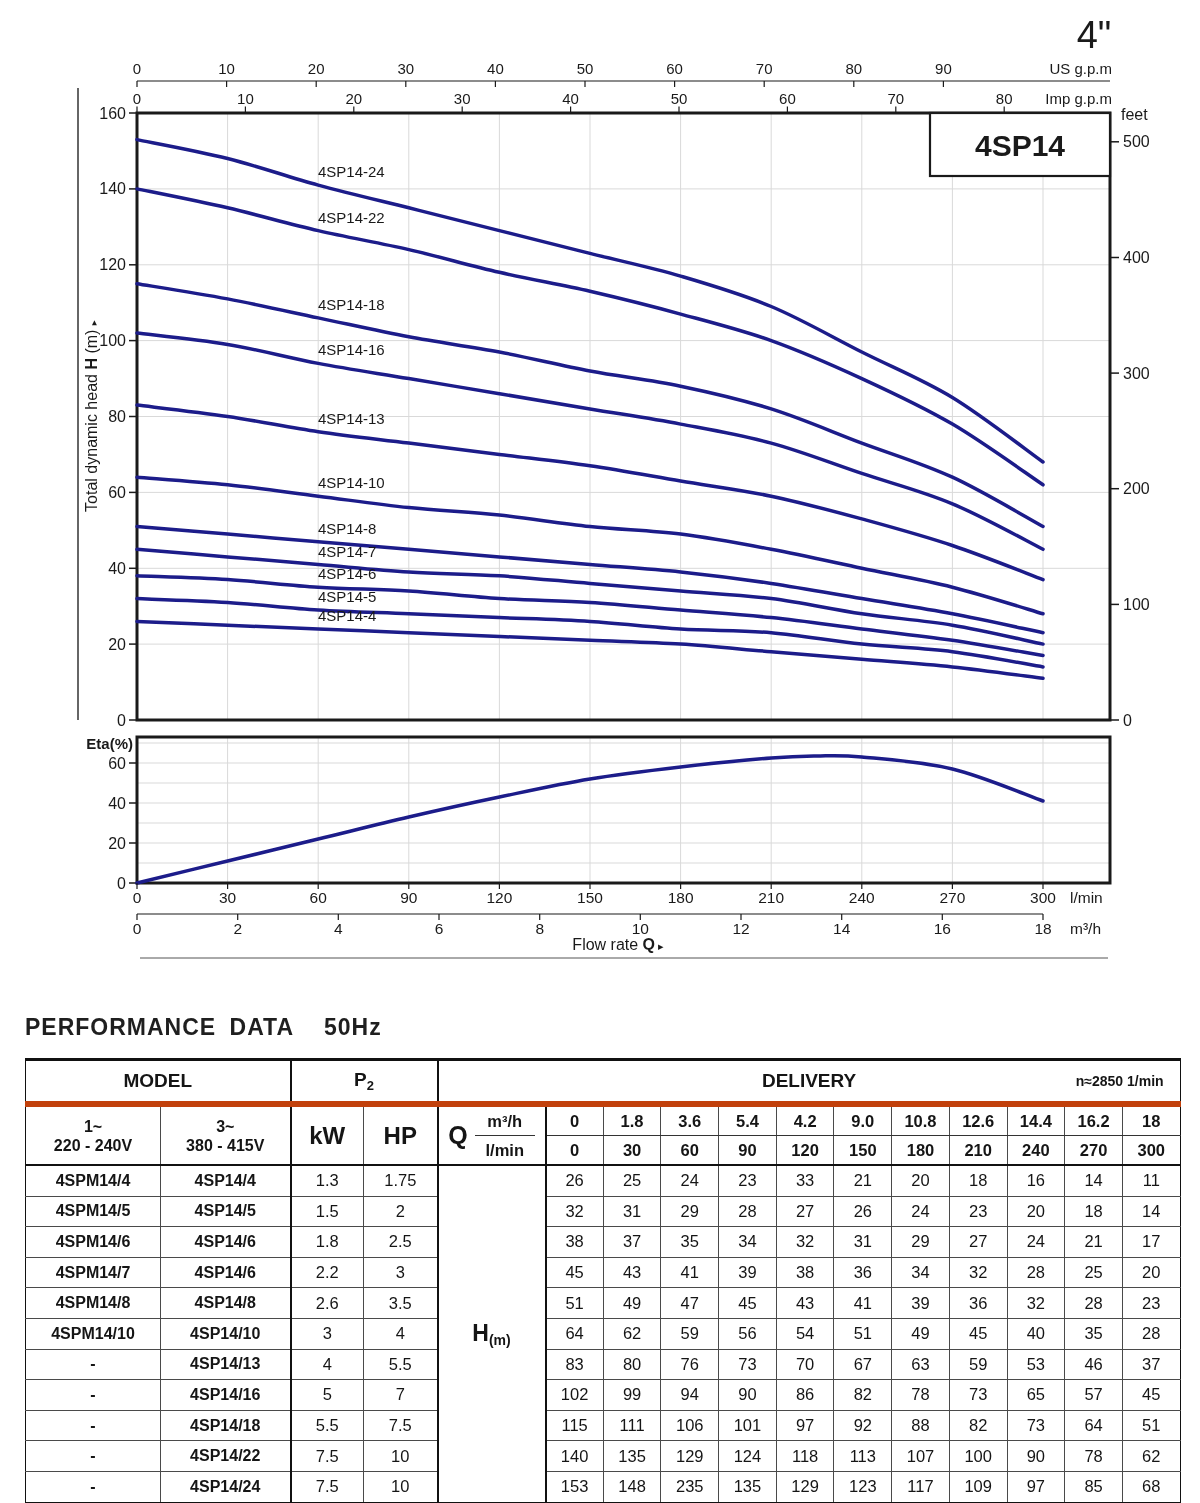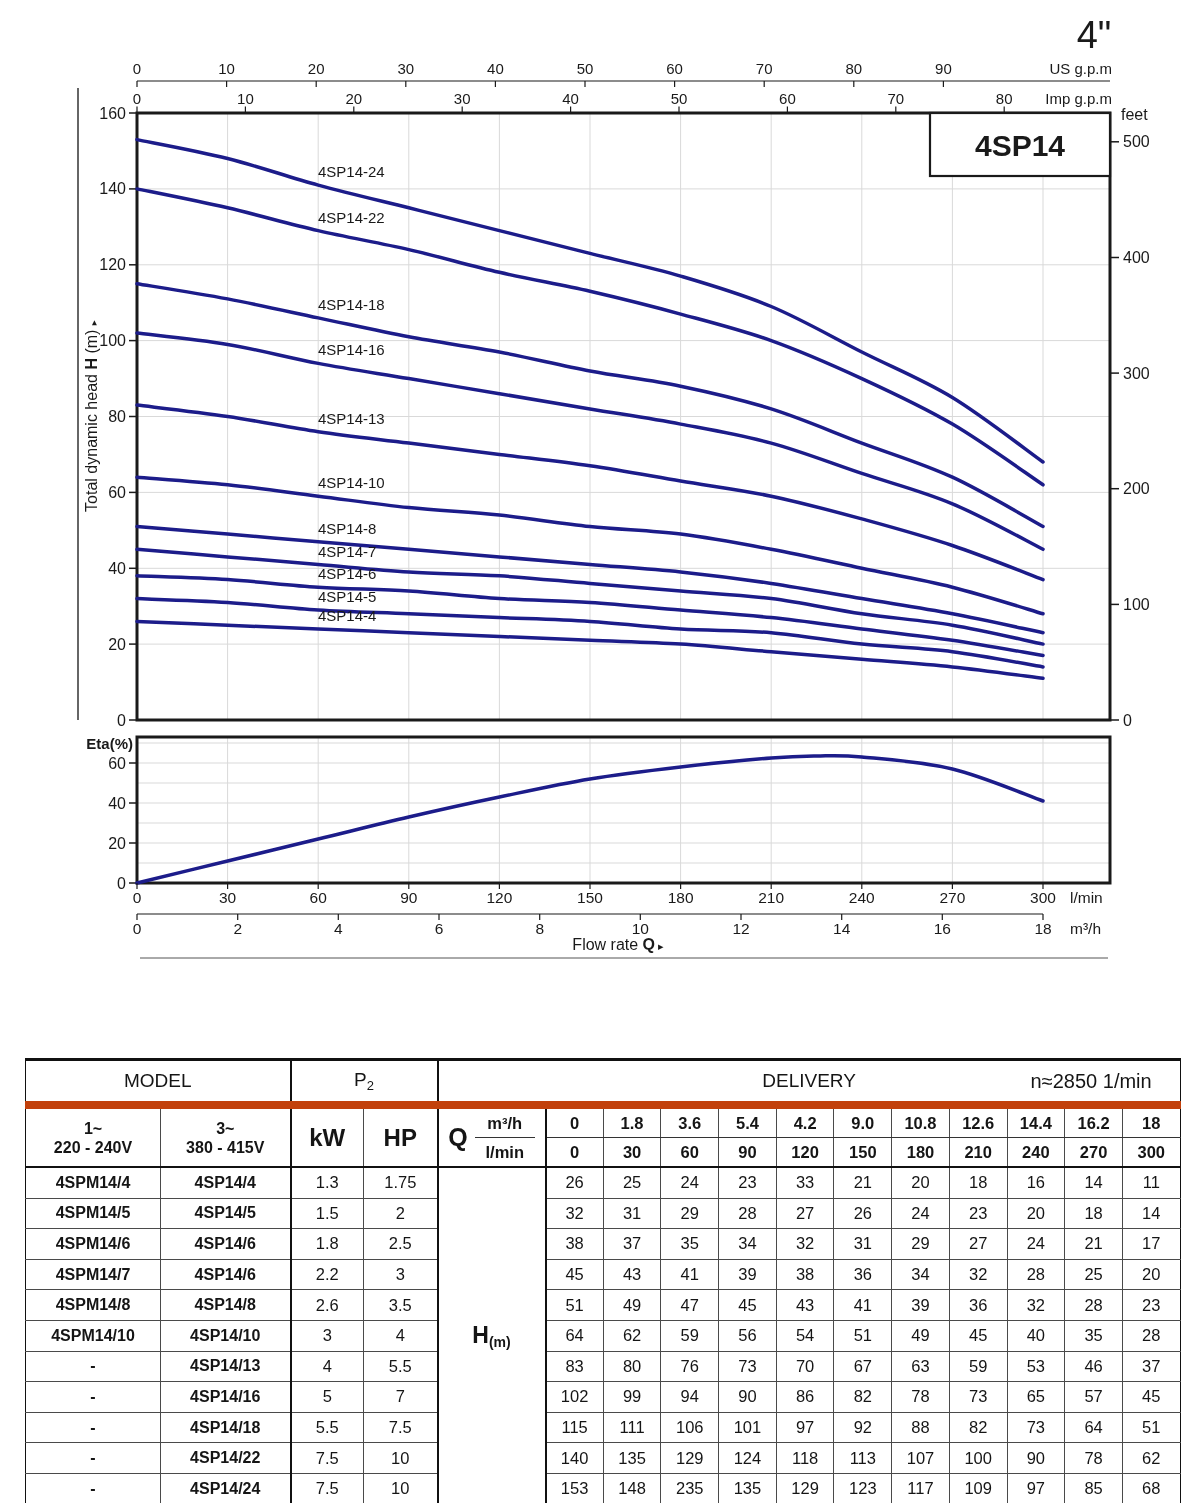--- a/index.html
+++ b/index.html
@@ -10,23 +10,23 @@
   .tbl-title{position:absolute;left:25px;top:1014px;font-size:23px;font-weight:bold;
              letter-spacing:1px;word-spacing:6px;color:#1f1f1f;}
   .tbl-title .hz{margin-left:30px;}
   .tbl-wrap{position:absolute;left:25px;top:1058px;width:1155px;}
   table.tbl{border-collapse:collapse;table-layout:fixed;width:1155px;
             border-left:1.5px solid #111;border-right:1.5px solid #111;
             border-top:3px solid #111;border-bottom:3px solid #111;}
   table.tbl th,table.tbl td{padding:0;text-align:center;vertical-align:middle;color:#151515;}
   .v-thin{border-right:1px solid #4a4a4a;}
   .v-heavy{border-right:2.5px solid #111;}
-  .r1 th{border-bottom:8px solid #c2410c;height:40px;font-size:19px;font-weight:normal;}
+  .r1 th{border-bottom:6px solid #c2410c;height:40px;font-size:19px;font-weight:bold;}
   .r1 .delivery-th{position:relative;}
-  .r1 .spd{position:absolute;right:28px;top:50%;transform:translateY(-50%);font-size:20px;}
+  .r1 .spd{position:absolute;right:16px;top:50%;transform:translateY(-50%);font-size:14px;}
   .r1 sub{font-size:13px;vertical-align:-4px;}
   .hdr2{font-size:16px;font-weight:bold;line-height:19px;border-bottom:2.5px solid #111;}
   .kwhp{font-size:24px;font-weight:bold;border-bottom:2.5px solid #111;}
   .r2 th.qv{height:28px;border-bottom:1.2px solid #333;font-size:16.5px;font-weight:bold;}
   .r3 th.qv2{height:28px;border-bottom:2.5px solid #111;font-size:16.5px;font-weight:bold;}
   .qcell{border-bottom:2.5px solid #111;}
   .qwrap{display:flex;align-items:center;justify-content:center;gap:7px;}
   .qletter{font-size:25px;font-weight:bold;}
   .qunits{display:flex;flex-direction:column;width:60px;}
   .qtop{height:28px;line-height:28px;font-size:16.5px;border-bottom:1.2px solid #333;}
@@ -255,20 +255,23 @@
         <text x="1070" y="934" font-size="15.5" text-anchor="start" font-weight="normal" fill="#1a1a1a">m³/h</text>
         <text x="618" y="950" font-size="16" text-anchor="middle" fill="#1a1a1a"><tspan>Flow rate  </tspan><tspan font-weight="bold">Q</tspan><tspan font-size="11">  ▸</tspan></text>
         <line x1="140" y1="958" x2="1108" y2="958" stroke="#555" stroke-width="1"></line>
       </g>
       <g>
         <line x1="78" y1="88" x2="78" y2="720" stroke="#333" stroke-width="1.5"></line>
         <text x="97" y="416" font-size="16" text-anchor="middle" fill="#1a1a1a" transform="rotate(-90 97 416)"><tspan>Total dynamic head </tspan><tspan font-weight="bold">H</tspan><tspan> (m) </tspan><tspan font-size="10">▸</tspan></text>
       </g>
     </svg>
 
+  <div class="tbl-title">
+    <span>PERFORMANCE DATA</span><span class="hz">50Hz</span>
+  </div>
 
   <div class="tbl-wrap">
     <table class="tbl">
       <colgroup>
         <col style="width:135px">
           <col style="width:130px">
         <col style="width:73px">
           <col style="width:74px">
         <col style="width:108px">
         <col span="11" style="width:57.7px">

